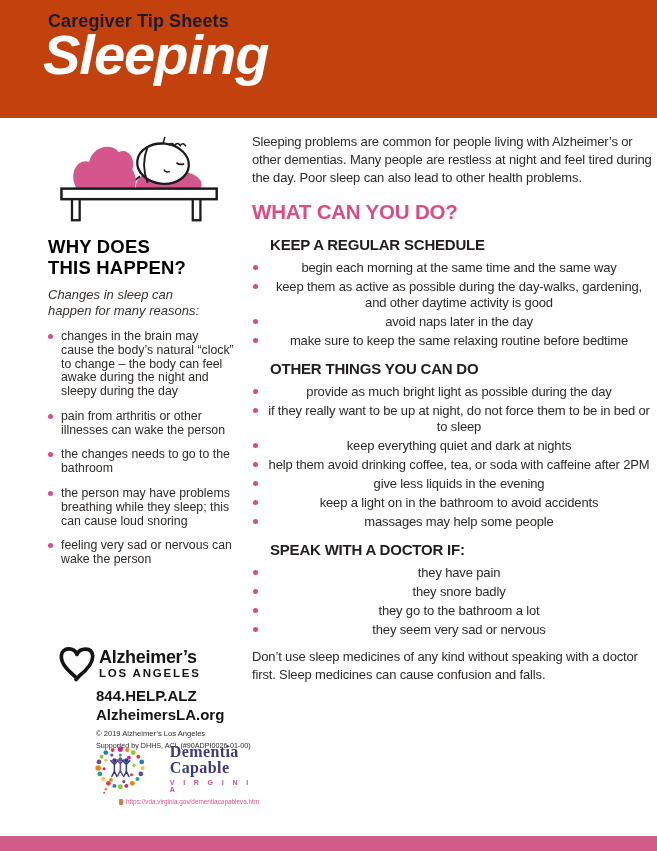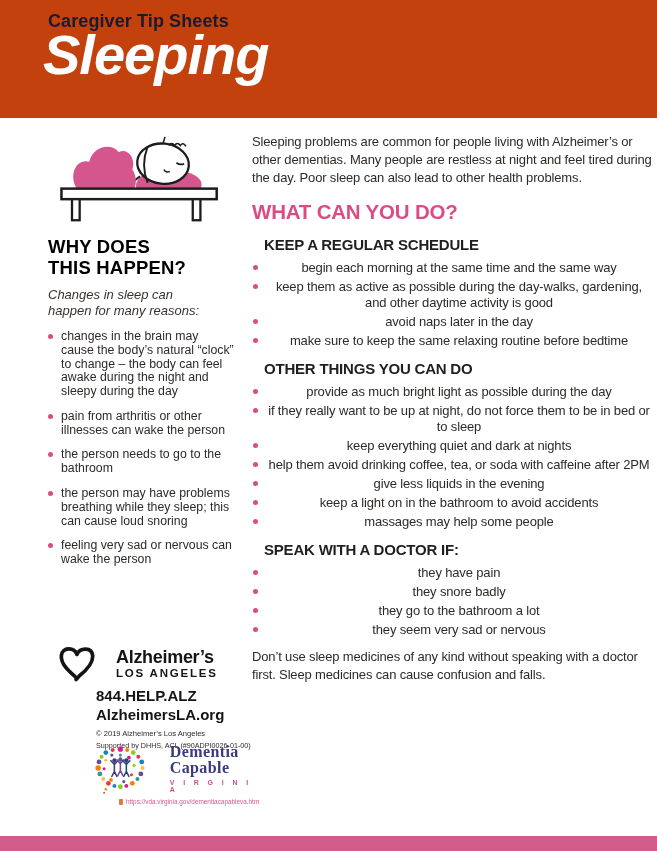--- a/index.html
+++ b/index.html
@@ -16,28 +16,28 @@
   .bed-svg{display:block;width:178px;height:92px;margin-left:4px;}
   .why-heading{margin:10px 0 0;font-size:18.5px;line-height:1.16;font-weight:800;color:#000000;letter-spacing:.2px;white-space:pre-line;}
   .why-intro{margin:8px 0 0;font-size:13px;line-height:1.27;font-style:italic;color:#39332f;white-space:pre-line;}
   .why-list{margin:10px 0 0;padding:0;list-style:none;}
   .why-list li{position:relative;padding-left:13px;font-size:12.3px;line-height:13.8px;margin-bottom:11px;color:#2e2a27;margin-top:6px;}
   .why-list li::before{content:"";position:absolute;left:0;top:4px;width:5px;height:5px;border-radius:50%;background:#da4c85;}
   
   .right-col{position:absolute;left:252px;top:133px;width:400px;}
   .intro{margin:0;font-size:13px;line-height:18px;letter-spacing:-.15px;}
   .what-heading{margin:13px 0 0;font-size:20.5px;font-weight:800;color:#da4c85;letter-spacing:-.2px;}
-  .sec-heading{margin:12px 12px 0;font-size:15px;font-weight:800;color:#221e1f;letter-spacing:-.2px;}
+  .sec-heading{margin:12px 18px 0;font-size:15px;font-weight:800;color:#221e1f;letter-spacing:-.2px;}
   .sec-list{margin:7px 0 0;padding:0;list-style:none;}
   .sec-list li{position:relative;padding-left:14px;font-size:13px;line-height:15.5px;letter-spacing:-.15px;margin-bottom:3.5px;text-align:center;}
   .sec-list li::before{content:"";position:absolute;left:1px;top:5px;width:5px;height:5px;border-radius:50%;background:#da4c85;}
   .outro{margin:10px 0 0;font-size:13px;line-height:18px;letter-spacing:-.15px;}
   
   .brand{position:absolute;left:58px;top:645px;width:200px;}
-  .brand-row{display:flex;align-items:center;gap:20px;}
+  .brand-row{display:flex;align-items:center;gap:3px;}
   .brand-names{line-height:1;}
   .brand-name{font-size:18px;font-weight:700;color:#151515;letter-spacing:-.3px;}
   .brand-region{font-size:11.5px;font-weight:800;color:#151515;letter-spacing:1.8px;margin-top:2px;text-align:right;}
   .brand-contact{margin:5px 0 0 38px;line-height:1.25;}
   .brand-phone,.brand-website{font-size:15px;font-weight:700;color:#141414;text-decoration:none;display:block;}
   .brand-legal{margin:4px 0 0 38px;}
   .brand-copy{font-size:7.6px;color:#2a2a2a;}
   .brand-support{font-size:7.2px;color:#2a2a2a;margin-top:3px;}
   
   .dcv{position:absolute;left:93px;top:744px;width:170px;}
@@ -83,21 +83,21 @@
       <rect x="143" y="68" width="8" height="22" fill="#ffffff" stroke="#1c1c1c" stroke-width="2.4"></rect>
     </svg>
 
     <h2 class="why-heading">WHY DOES
 THIS HAPPEN?</h2>
     <p class="why-intro">Changes in sleep can
 happen for many reasons:</p>
     <ul class="why-list">
       <li>changes in the brain may cause the body’s natural “clock” to change – the body can feel awake during the night and sleepy during the day</li>
       <li>pain from arthritis or other illnesses can wake the person</li>
-      <li>the person needs to go to the bathroom</li>
+      <li>the changes needs to go to the bathroom</li>
       <li>the person may have problems breathing while they sleep; this can cause loud snoring</li>
       <li>feeling very sad or nervous can wake the person</li>
     </ul>
   </div>
 
   <div class="right-col">
     <p class="intro">Sleeping problems are common for people living with Alzheimer’s or other dementias. Many people are restless at night and feel tired during the day. Poor sleep can also lead to other health problems.</p>
     <h2 class="what-heading">WHAT CAN YOU DO?</h2>
 
     <h3 class="sec-heading">KEEP A REGULAR SCHEDULE</h3>

